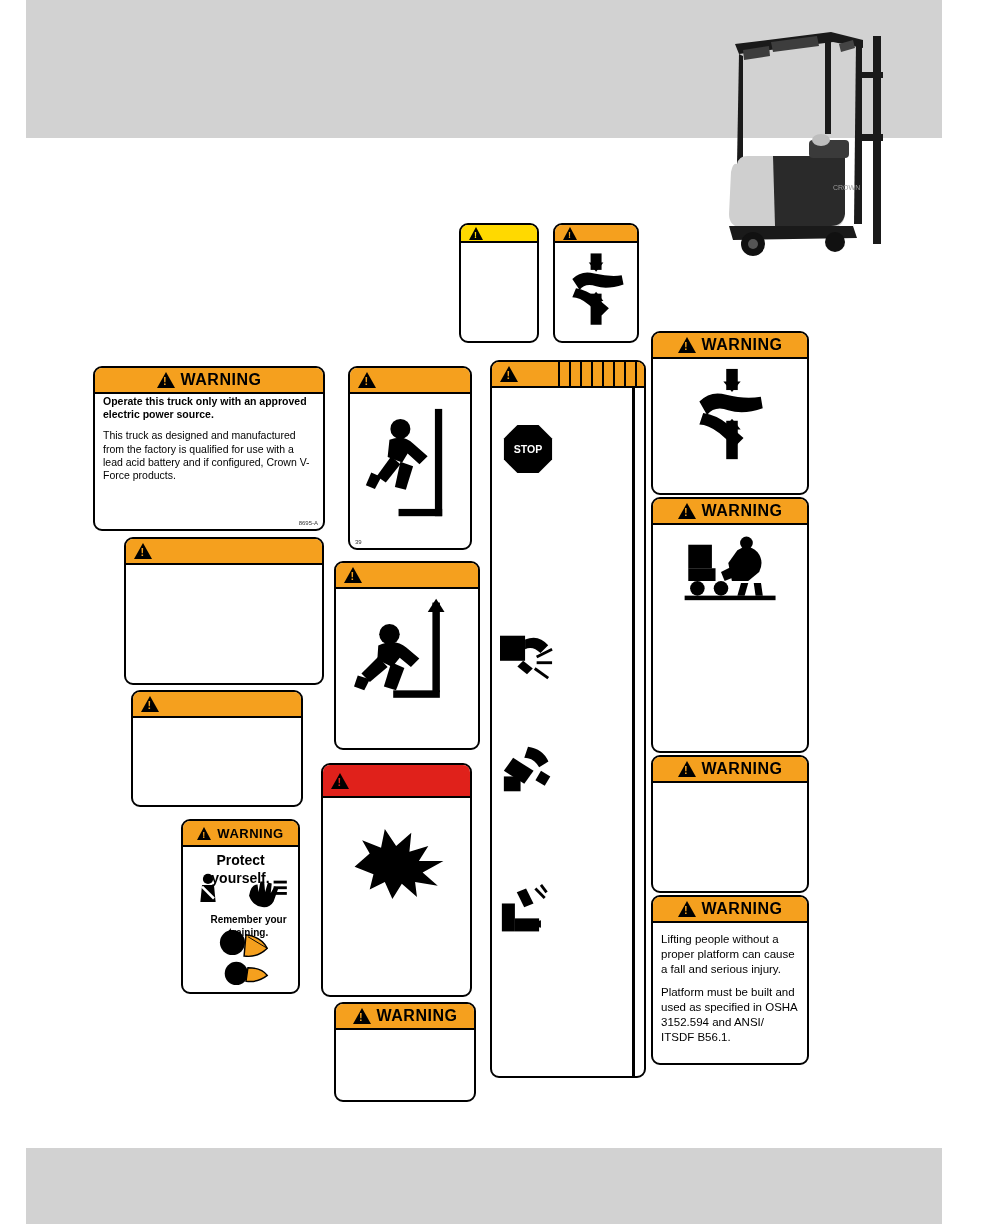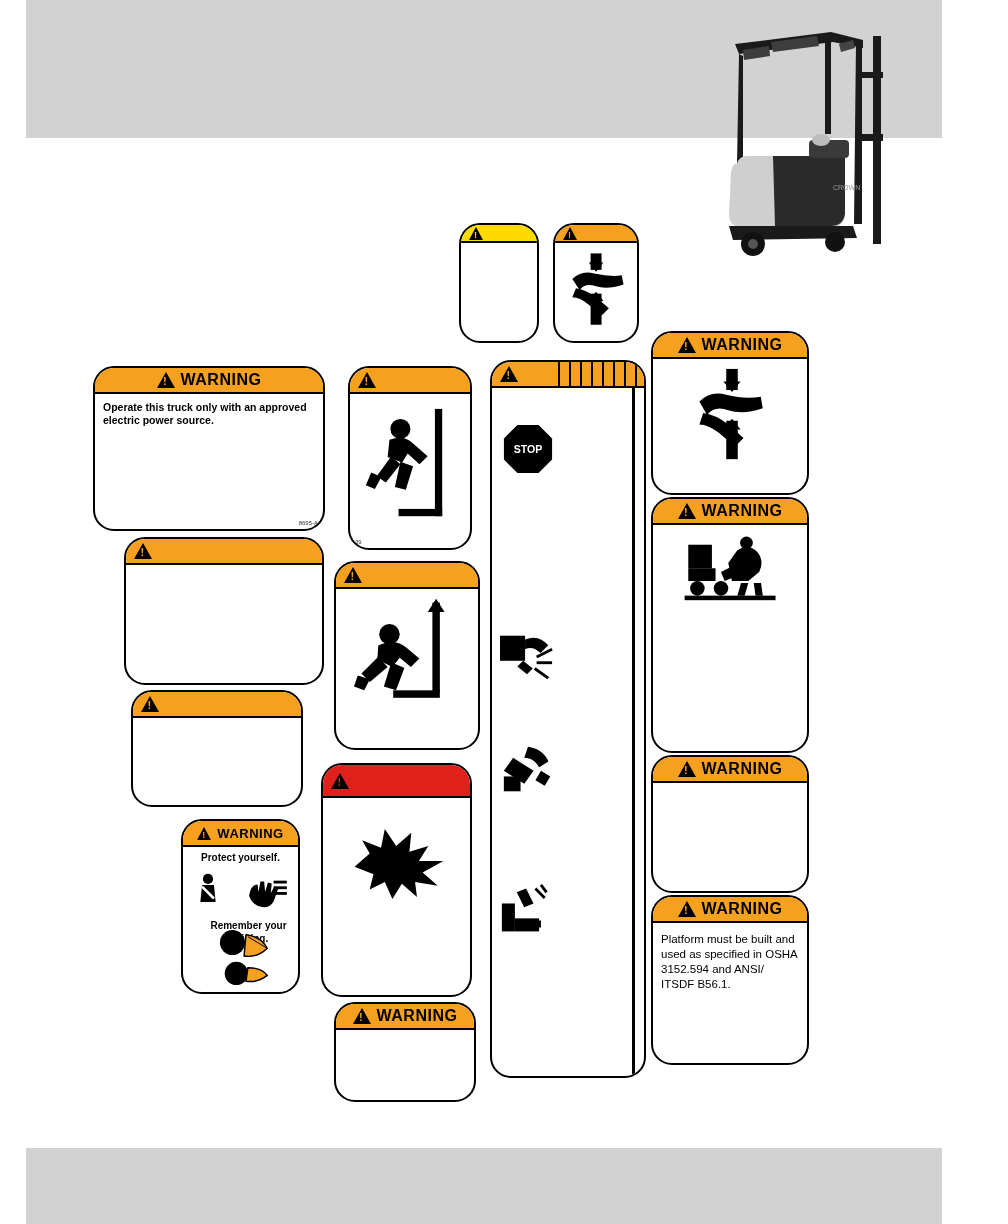--- a/index.html
+++ b/index.html
@@ -12,21 +12,21 @@
   .band{position:absolute;background:#d2d2d2;left:26px;width:916px;}
   .band-top{top:0;height:138px;}
   .band-bottom{top:1148px;height:76px;}
   .page{position:absolute;inset:0;}
 
   
   .card{
     position:absolute;
     background:#ffffff;
     border:2px solid #000;
-    border-radius:21px;
+    border-radius:9px;
     box-sizing:border-box;
     overflow:hidden;
   }
   .hdr{
     position:relative;
     background:#f5a01e;
     border-bottom:2px solid #000;
     height:26px;
     display:flex;align-items:center;justify-content:center;
     box-sizing:border-box;
@@ -46,21 +46,21 @@
   }
   .tri::after{
     content:"!";position:absolute;left:-2.5px;top:4px;
     color:#f5a01e;font-size:11px;font-weight:bold;line-height:11px;
   }
   .hdr.yellow .tri::after{color:#ffd900;}
   .hdr.red .tri::after{color:#e0211b;}
   .tri.sm{border-left-width:7px;border-right-width:7px;border-bottom-width:13px;}
   .tri.sm::after{left:-2px;top:3px;font-size:9px;}
 
-  .body{padding:7px 8px;font-size:10.5px;line-height:1.26;}
+  .body{padding:1px 8px;font-size:10.5px;line-height:1.26;}
   .body p{margin:0 0 8px 0;}
   .body p:last-child{margin-bottom:0;}
   .body .b{font-weight:bold;}
   .code{position:absolute;right:5px;bottom:3px;font-size:6px;color:#333;}
   .code-l{position:absolute;left:5px;bottom:3px;font-size:6px;color:#333;}
 
   
   #card-power      {left:93px; top:366px; width:232px;height:165px;}
   #card-blank1     {left:124px;top:537px; width:200px;height:148px;}
   #card-blank2     {left:131px;top:690px; width:172px;height:117px;}
@@ -130,20 +130,21 @@
     </svg>
   </div>
 
   <div class="card" id="card-power">
     <div class="hdr">
       <span class="tri"></span>
       <span class="hdr-title">WARNING</span>
     </div>
     <div class="body">
       <p class="b">Operate this truck only with an approved electric power source.</p>
+      <p>This truck as designed and manufactured from the factory is qualified for use with a lead acid battery and if configured, Crown V-Force products.</p>
     </div>
     <div class="code">8695-A</div>
   </div>
 
   <div class="card" id="card-blank1">
     <div class="hdr plain">
       <span class="tri"></span>
     </div>
   </div>
 
@@ -152,21 +153,21 @@
       <span class="tri"></span>
     </div>
   </div>
 
   <div class="card" id="card-protect">
     <div class="hdr">
       <span class="tri sm"></span>
       <span class="hdr-title" style="font-size:13px">WARNING</span>
     </div>
     <div class="body" style="text-align:center;padding-top:5px">
-      <p class="b" style="font-size:10px">Protect yourself.</p>
+      <p class="b" style="font-size:14px">Protect yourself.</p>
     </div>
     <div class="pic" style="left:8px;top:52px;">
       <svg viewBox="0 0 40 40" width="34" height="34">
         <circle cx="20" cy="7" r="6"></circle>
         <path d="M13 14 L27 14 L29 34 L11 34 Z"></path>
         <path d="M13 16 L27 30" stroke="#fff" stroke-width="3" fill="none"></path>
       </svg>
     </div>
     <div class="pic" style="left:62px;top:54px;">
       <svg viewBox="0 0 46 36" width="44" height="34">
@@ -362,17 +363,18 @@
       <span class="hdr-title">WARNING</span>
     </div>
   </div>
 
   <div class="card" id="card-platform">
     <div class="hdr">
       <span class="tri"></span>
       <span class="hdr-title">WARNING</span>
     </div>
     <div class="body" style="font-size:11.5px;line-height:1.3;padding:9px 8px">
+      <p>Lifting people without a proper platform can cause a fall and serious injury.</p>
       <p>Platform must be built and used as specified in OSHA 3152.594 and ANSI/ ITSDF B56.1.</p>
     </div>
   </div>
 
 </div>
 
 </body></html>

